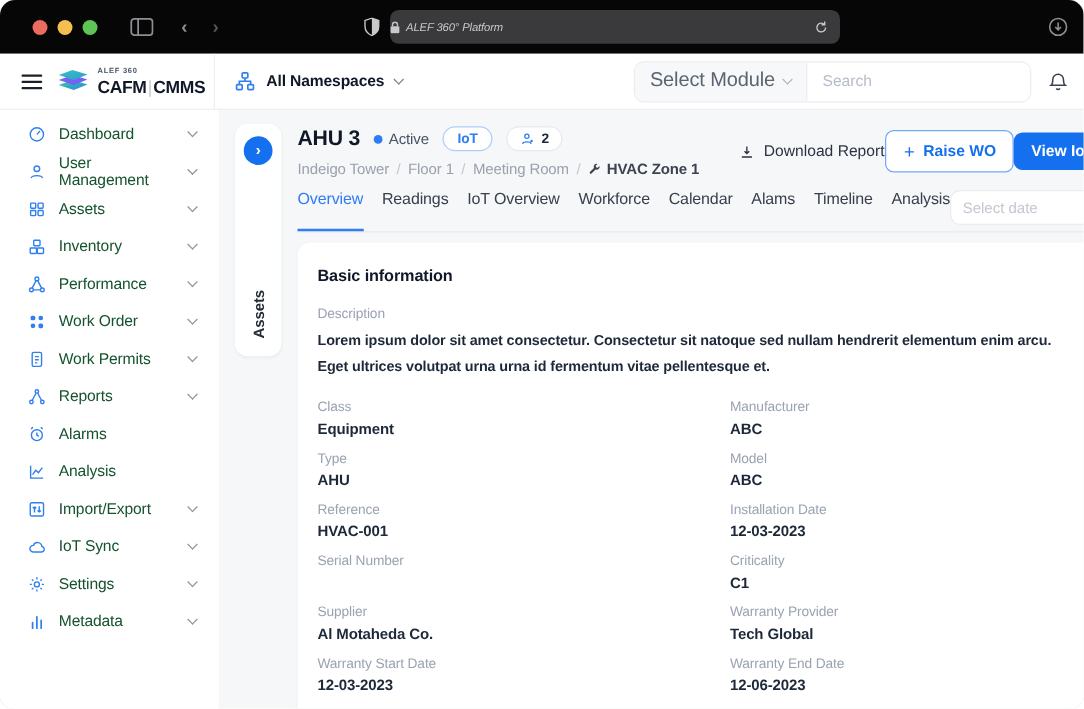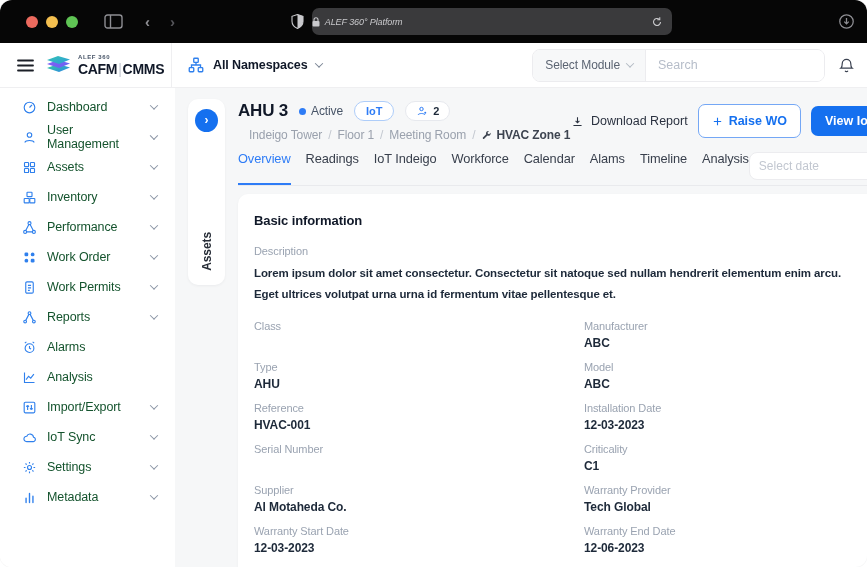--- a/index.html
+++ b/index.html
@@ -28,21 +28,21 @@
   .logo-wrap { display:flex; align-items:center; gap:6px; }
   .logo-txt { display:flex; flex-direction:column; line-height:1; }
   .logo-small { font-size:6px; letter-spacing:.6px; color:#475467; font-weight:700; margin-bottom:2px; }
   .logo-main { font-size:14px; font-weight:800; color:#101828; letter-spacing:-0.3px; white-space:nowrap; }
   .logo-main .sep { color:#c4c9d2; font-weight:400; padding:0 1px; }
   .ns { display:flex; align-items:center; gap:8px; padding-left:15px; }
   .ns-label { font-size:12.5px; font-weight:700; color:#101828; }
   .chev { width:6px; height:6px; border-right:1.4px solid #7a8494; border-bottom:1.4px solid #7a8494; transform:rotate(45deg) translate(-1px,-1px); }
   .hdr-right { margin-left:auto; display:flex; align-items:center; gap:13px; padding-right:12px; }
   .search-combo { display:flex; align-items:stretch; border:1px solid #ececef; border-radius:8px; height:33px; overflow:hidden; background:#fff; }
-  .module-seg { display:flex; align-items:center; gap:7px; padding:0 12px; background:#f7f8f9; border-right:1px solid #ececef; font-size:12px; color:#5b6472; white-space:nowrap; cursor:pointer; }
+  .module-seg { display:flex; align-items:center; gap:7px; padding:0 12px; background:#f7f8f9; border-right:1px solid #ececef; font-size:16px; color:#5b6472; white-space:nowrap; cursor:pointer; }
   .search-in { border:none; outline:none; width:178px; padding:0 12px; font-size:12.5px; color:#667085; font-family:"Liberation Sans",sans-serif; }
   .search-in::placeholder { color:#b6bdc9; }
   .bell { color:#3a4150; display:flex; }
 
   
   .app-body { flex:1; display:flex; min-height:0; }
   .sidebar { width:175px; background:#fff; padding-top:4px; flex-shrink:0; }
   .side-item { height:30px; display:flex; align-items:center; gap:10px; padding:0 18px 0 22px; cursor:pointer; }
   .s-ico { width:15px; height:15px; color:#2F80ED; flex-shrink:0; display:flex; }
   .s-ico svg { width:15px; height:15px; }
@@ -57,26 +57,26 @@
   .content { flex:1; display:flex; flex-direction:column; min-width:0; }
   .page-head { display:flex; align-items:flex-start; justify-content:space-between; padding-top:2px; }
   .title-row { display:flex; align-items:center; gap:11px; }
   .page-title { font-size:17px; font-weight:800; color:#101828; letter-spacing:-0.2px; }
   .status { display:flex; align-items:center; gap:5px; font-size:12px; color:#475467; font-weight:500; }
   .dot { width:7px; height:7px; border-radius:50%; background:#2E7CF6; }
   .pill { border-radius:999px; font-size:11px; font-weight:700; display:flex; align-items:center; gap:5px; }
   .iot-pill { border:1px solid #aecdf9; color:#2E7CF6; padding:3px 11px; background:#fff; cursor:pointer; }
   .count-pill { border:1px solid #e7e9ee; color:#1d2939; padding:3px 10px; background:#fff; cursor:pointer; }
   .count-pill svg { color:#2E7CF6; }
-  .crumbs { margin-top:7px; display:flex; align-items:center; gap:6px; font-size:12px; color:#9aa1ad;margin-left:11px; }
+  .crumbs { margin-top:7px; display:flex; align-items:center; gap:6px; font-size:12px; color:#9aa1ad; }
   .crumb-sep { color:#c3c8d0; }
   .crumb-cur { display:flex; align-items:center; gap:4px; color:#3d4450; font-weight:600; }
   .crumb-cur svg { color:#3d4450; }
 
-  .actions { display:flex; align-items:center; gap:10px; margin-top:3px; flex-shrink:0; }
+  .actions { display:flex; align-items:center; margin-top:3px; flex-shrink:0; }
   .dl-report { display:flex; align-items:center; gap:7px; font-size:12.5px; font-weight:500; color:#2b3240; background:none; border:none; cursor:pointer; font-family:"Liberation Sans",sans-serif; }
   .btn-raise { height:30px; padding:16px 13px; border:1px solid #74a7f5; color:#1570EF; background:#fff; border-radius:7px; font-size:12.5px; font-weight:700; display:flex; align-items:center; gap:6px; cursor:pointer; font-family:"Liberation Sans",sans-serif; white-space:nowrap; }
   .btn-view { height:30px; padding:0 14px; border:none; background:#1570EF; color:#fff; border-radius:7px; font-size:12.5px; font-weight:700; cursor:pointer; font-family:"Liberation Sans",sans-serif; white-space:nowrap; min-width:112px; margin-right:-56px; text-align:left; }
 
   .tabs-row { display:flex; align-items:flex-end; margin-top:9px; border-bottom:1px solid #e9eaed; }
   .tabs { display:flex; gap:15px; }
   .tab { font-size:12.8px; color:#39404d; padding-bottom:17px; border-bottom:2px solid transparent; cursor:pointer; white-space:nowrap; }
   .tab.active { color:#2E7CF6; font-weight:500; border-bottom-color:#2E7CF6; }
   .date-box { margin-left:auto; margin-right:-12px; margin-bottom:5px; width:134px; height:28px; border:1px solid #ececef; border-radius:8px; background:#fff; display:flex; align-items:center; padding:0 9px; gap:6px; }
   .date-box input { border:none; outline:none; flex:1; font-size:12px; color:#667085; min-width:0; font-family:"Liberation Sans",sans-serif; }
@@ -407,41 +407,42 @@
               <span>Raise WO</span>
             </button>
             <button class="btn-view">View IoT Pr</button>
           </div>
         </div>
 
         <div class="tabs-row">
           <div class="tabs">
             <span class="tab active">Overview</span>
             <span class="tab">Readings</span>
-            <span class="tab">IoT Indeigo</span>
+            <span class="tab">IoT Overview</span>
             <span class="tab">Workforce</span>
             <span class="tab">Calendar</span>
             <span class="tab">Alams</span>
             <span class="tab">Timeline</span>
             <span class="tab">Analysis</span>
           </div>
           <div class="date-box">
             <input placeholder="Select date" style="">
 
           </div>
         </div>
 
         <div class="card">
           <div class="card-h">Basic information</div>
           <div class="desc-label">Description</div>
           <div class="desc-text">Lorem ipsum dolor sit amet consectetur. Consectetur sit natoque sed nullam hendrerit elementum enim arcu. Eget ultrices volutpat urna urna id fermentum vitae pellentesque et.</div>
 
           <div class="fgrid">
             <div class="fcell">
                 <div class="flabel">Class</div>
+                <div class="fvalue">Equipment</div>
               </div>
             <div class="fcell">
                 <div class="flabel">Manufacturer</div>
                 <div class="fvalue">ABC</div>
               </div>
             <div class="fcell">
                 <div class="flabel">Type</div>
                 <div class="fvalue">AHU</div>
               </div>
             <div class="fcell">

